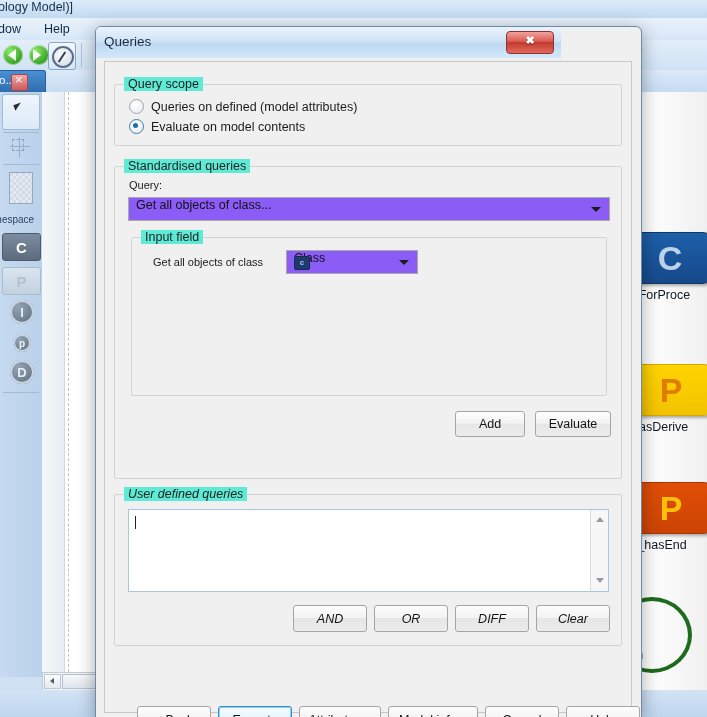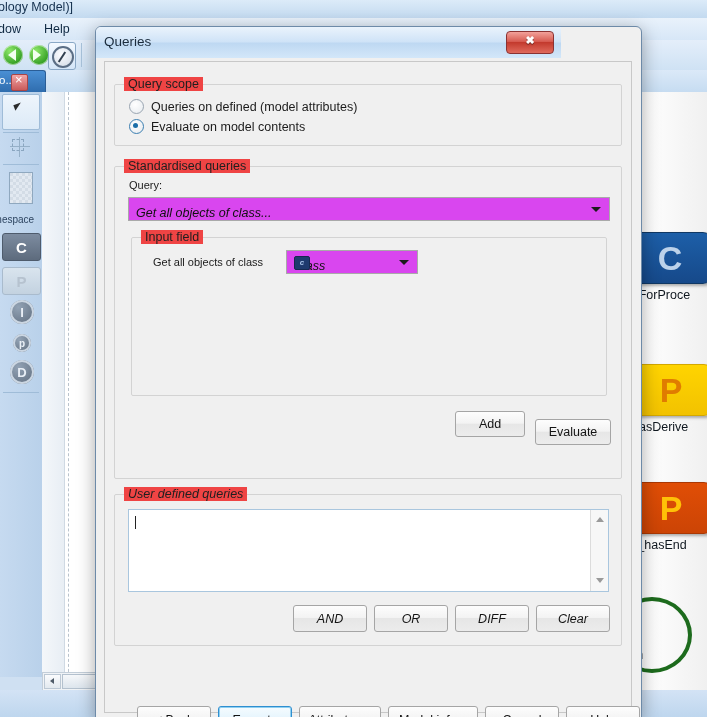--- a/index.html
+++ b/index.html
@@ -150,34 +150,34 @@
     text-shadow:0 1px 1px rgba(0,0,0,.5);}
 
   .dlg-body{position:absolute;left:0;top:31px;width:545px;height:660px;
     background:#f0f0f0;}
   .dlg-panel{position:absolute;left:8px;top:3px;width:526px;height:650px;
     background:#f0f0f0;border:1px solid #c8c8c8;}
 
   
   .group{position:absolute;border:1px solid #d3d3d3;border-radius:2px;background:#f0f0f0;}
   .group > .group-title{position:absolute;top:-8px;left:9px;padding:0 4px;
-    background:#ef4444;font-size:12.5px;color:#1f1f1f;white-space:nowrap;}
+    background:#5eead4;font-size:12.5px;color:#1f1f1f;white-space:nowrap;}
 
   .radio-row{position:absolute;display:flex;align-items:center;gap:7px;font-size:12.5px;color:#1b1b1b;}
   .radio{width:13px;height:13px;border-radius:50%;
     border:1px solid #9aa5b1;background:radial-gradient(circle at 40% 35%,#ffffff,#e6eaee);
     position:relative;flex:none;}
   .radio.checked{border-color:#3c7fb1;}
   .radio.checked:after{content:"";position:absolute;left:3px;top:3px;width:5px;height:5px;border-radius:50%;
     background:#1b6ea8;}
 
   .field-label{position:absolute;font-size:11px;color:#1b1b1b;white-space:nowrap;}
 
-  .combo{position:absolute;background:#d946ef;border:1px solid #a9a9a9;
-    display:flex;align-items:flex-end;font-size:12.5px;color:#111;font-style:italic;}
+  .combo{position:absolute;background:#8b5cf6;border:1px solid #a9a9a9;
+    display:flex;align-items:flex-start;font-size:12.5px;color:#111;}
   .combo .combo-text{margin-left:7px;white-space:nowrap;}
   .combo .combo-arrow{position:absolute;right:8px;top:50%;margin-top:-2px;
     width:0;height:0;border-left:5px solid transparent;border-right:5px solid transparent;
     border-top:5px solid #1b1b1b;}
   .class-icon{position:absolute;left:7px;top:50%;margin-top:-6px;width:14px;height:12px;
     background:#1e3a6e;border:1px solid #16294f;border-radius:2px;
     color:#a9c4ea;font-size:8px;font-weight:bold;text-align:center;line-height:12px;}
 
   .btn{position:absolute;background:linear-gradient(to bottom,#fdfdfd 0%,#f3f3f3 47%,#e6e6e6 50%,#ececec 100%);
     border:1px solid #a5a5a5;border-radius:3px;
@@ -332,21 +332,21 @@
           <span class="field-label" style="left:21px;top:18px;">Get all objects of class</span>
 
           <div class="combo" style="left:154px;top:12px;width:130px;height:22px;">
             <span class="class-icon">c</span>
             <span class="combo-text" style="">Class</span>
             <span class="combo-arrow"></span>
           </div>
         </div>
 
         <div class="btn" style="left:340px;top:244px;width:68px;height:24px;">Add</div>
-        <div class="btn" style="left:420px;top:252px;width:74px;height:24px;">Evaluate</div>
+        <div class="btn" style="left:420px;top:244px;width:74px;height:24px;">Evaluate</div>
       </div>
 
       <div class="group" style="left:9px;top:432px;width:506px;height:150px;font-style:italic;">
         <span class="group-title">User defined queries</span>
 
         <div class="textarea-box" style="left:13px;top:14px;width:479px;height:81px;">
           <span class="ta-caret"></span>
           <span></span>
           <div class="ta-scroll">
             <span class="sb-up"></span>

